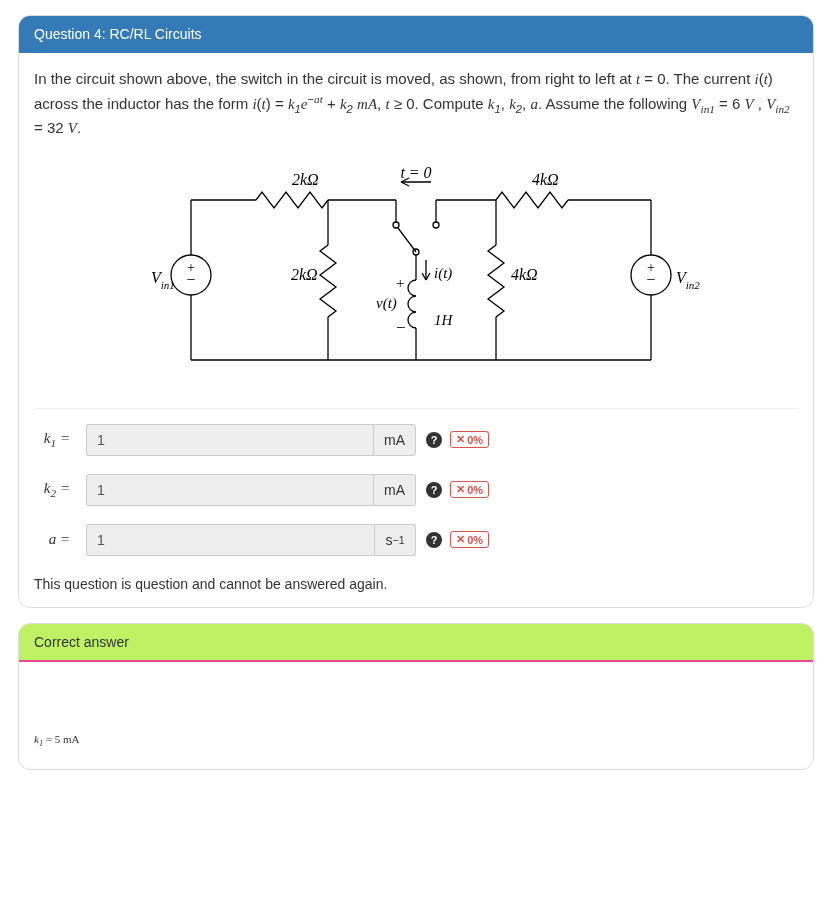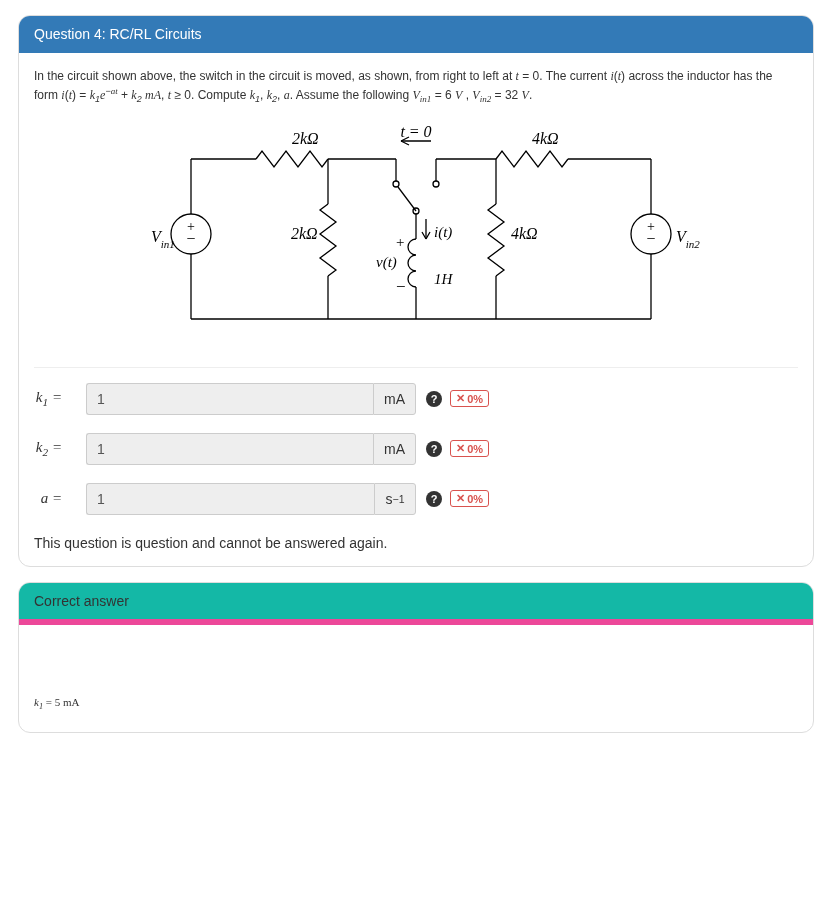--- a/index.html
+++ b/index.html
@@ -24,42 +24,42 @@
     font-size: 14px;
     border: 1px solid #337ab7;
     border-top-left-radius: 4px;
     border-top-right-radius: 4px;
     margin: -1px -1px 0 -1px;
   }
   .panel-body {
     padding: 15px;
   }
   .problem-text {
-    margin-bottom: 2px;
+    margin-bottom: 10px;
     line-height: 1.45;
-    font-size: 12px;
+    font-size: 15px;
   }
   .math { font-family: "Times New Roman", Times, serif; font-style: italic; }
   .sub { vertical-align: sub; font-size: 0.75em; font-style: italic;}
   .sup { vertical-align: super; font-size: 0.75em; }
   .circuit-wrap {
     text-align: center;
     padding: 10px 0 15px 0;
     border-bottom: 1px solid #eee;
     margin-bottom: 15px;
   }
   .input-row {
     display: flex;
     align-items: center;
     margin: 10px 0 18px 0;
   }
   .input-label {
     width: 52px;
     text-align: right;
-    padding-right: 24px;
+    padding-right: 16px;
     font-family: "Times New Roman", serif;
     font-style: italic;
     font-size: 15px;
   }
   .input-field {
     flex: 0 0 330px;
     display: flex;
   }
   .input-field input {
     flex: 1;
@@ -109,22 +109,22 @@
     border-radius: 3px;
     padding: 1px 5px;
     font-size: 11px;
     font-weight: bold;
   }
   .complete-msg {
     margin-top: 20px;
     font-size: 14px;
   }
   .correct-header {
-    background: #14b8a6;
-    border-bottom: 6px solid #ec4899;
+    background: #bef264;
+    border-bottom: 2px solid #ec4899;
     padding: 10px 15px;
     font-size: 14px;
     color: #333;
   }
   .answer-line {
     padding: 8px 0 6px 0;
     font-family: "Times New Roman", serif;
     font-size: 11px;
     margin-top: 48px;
   }

